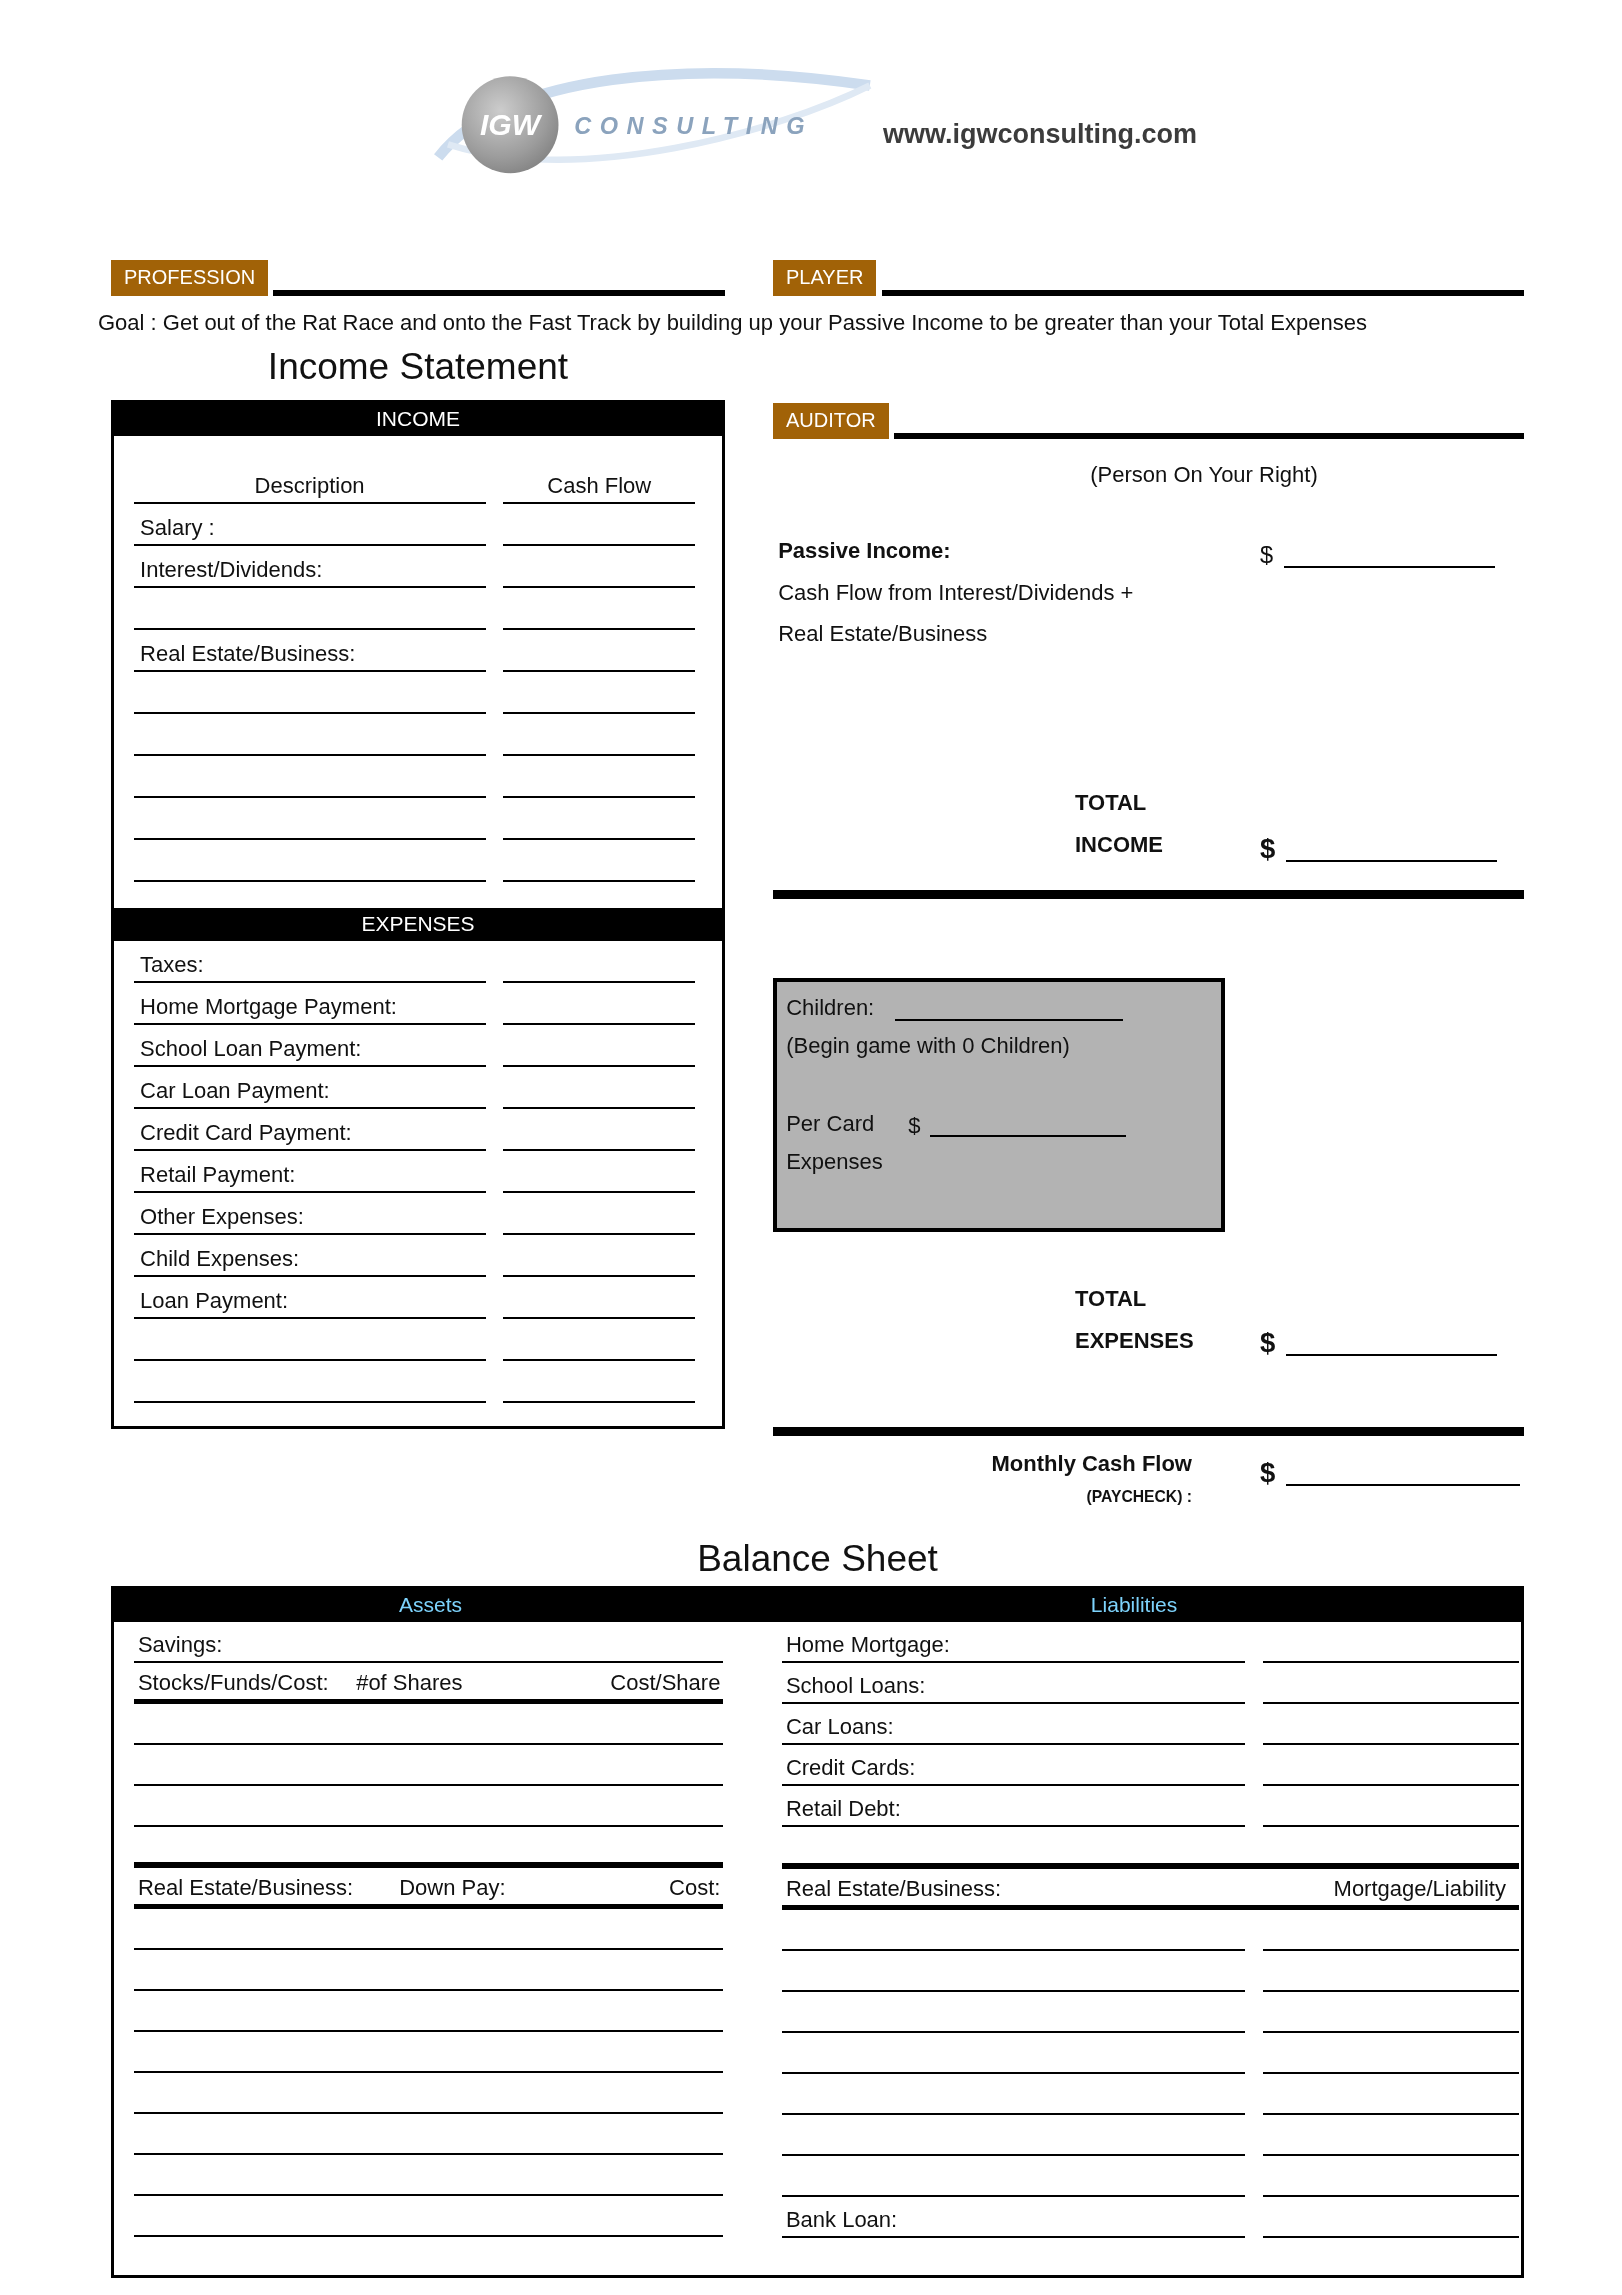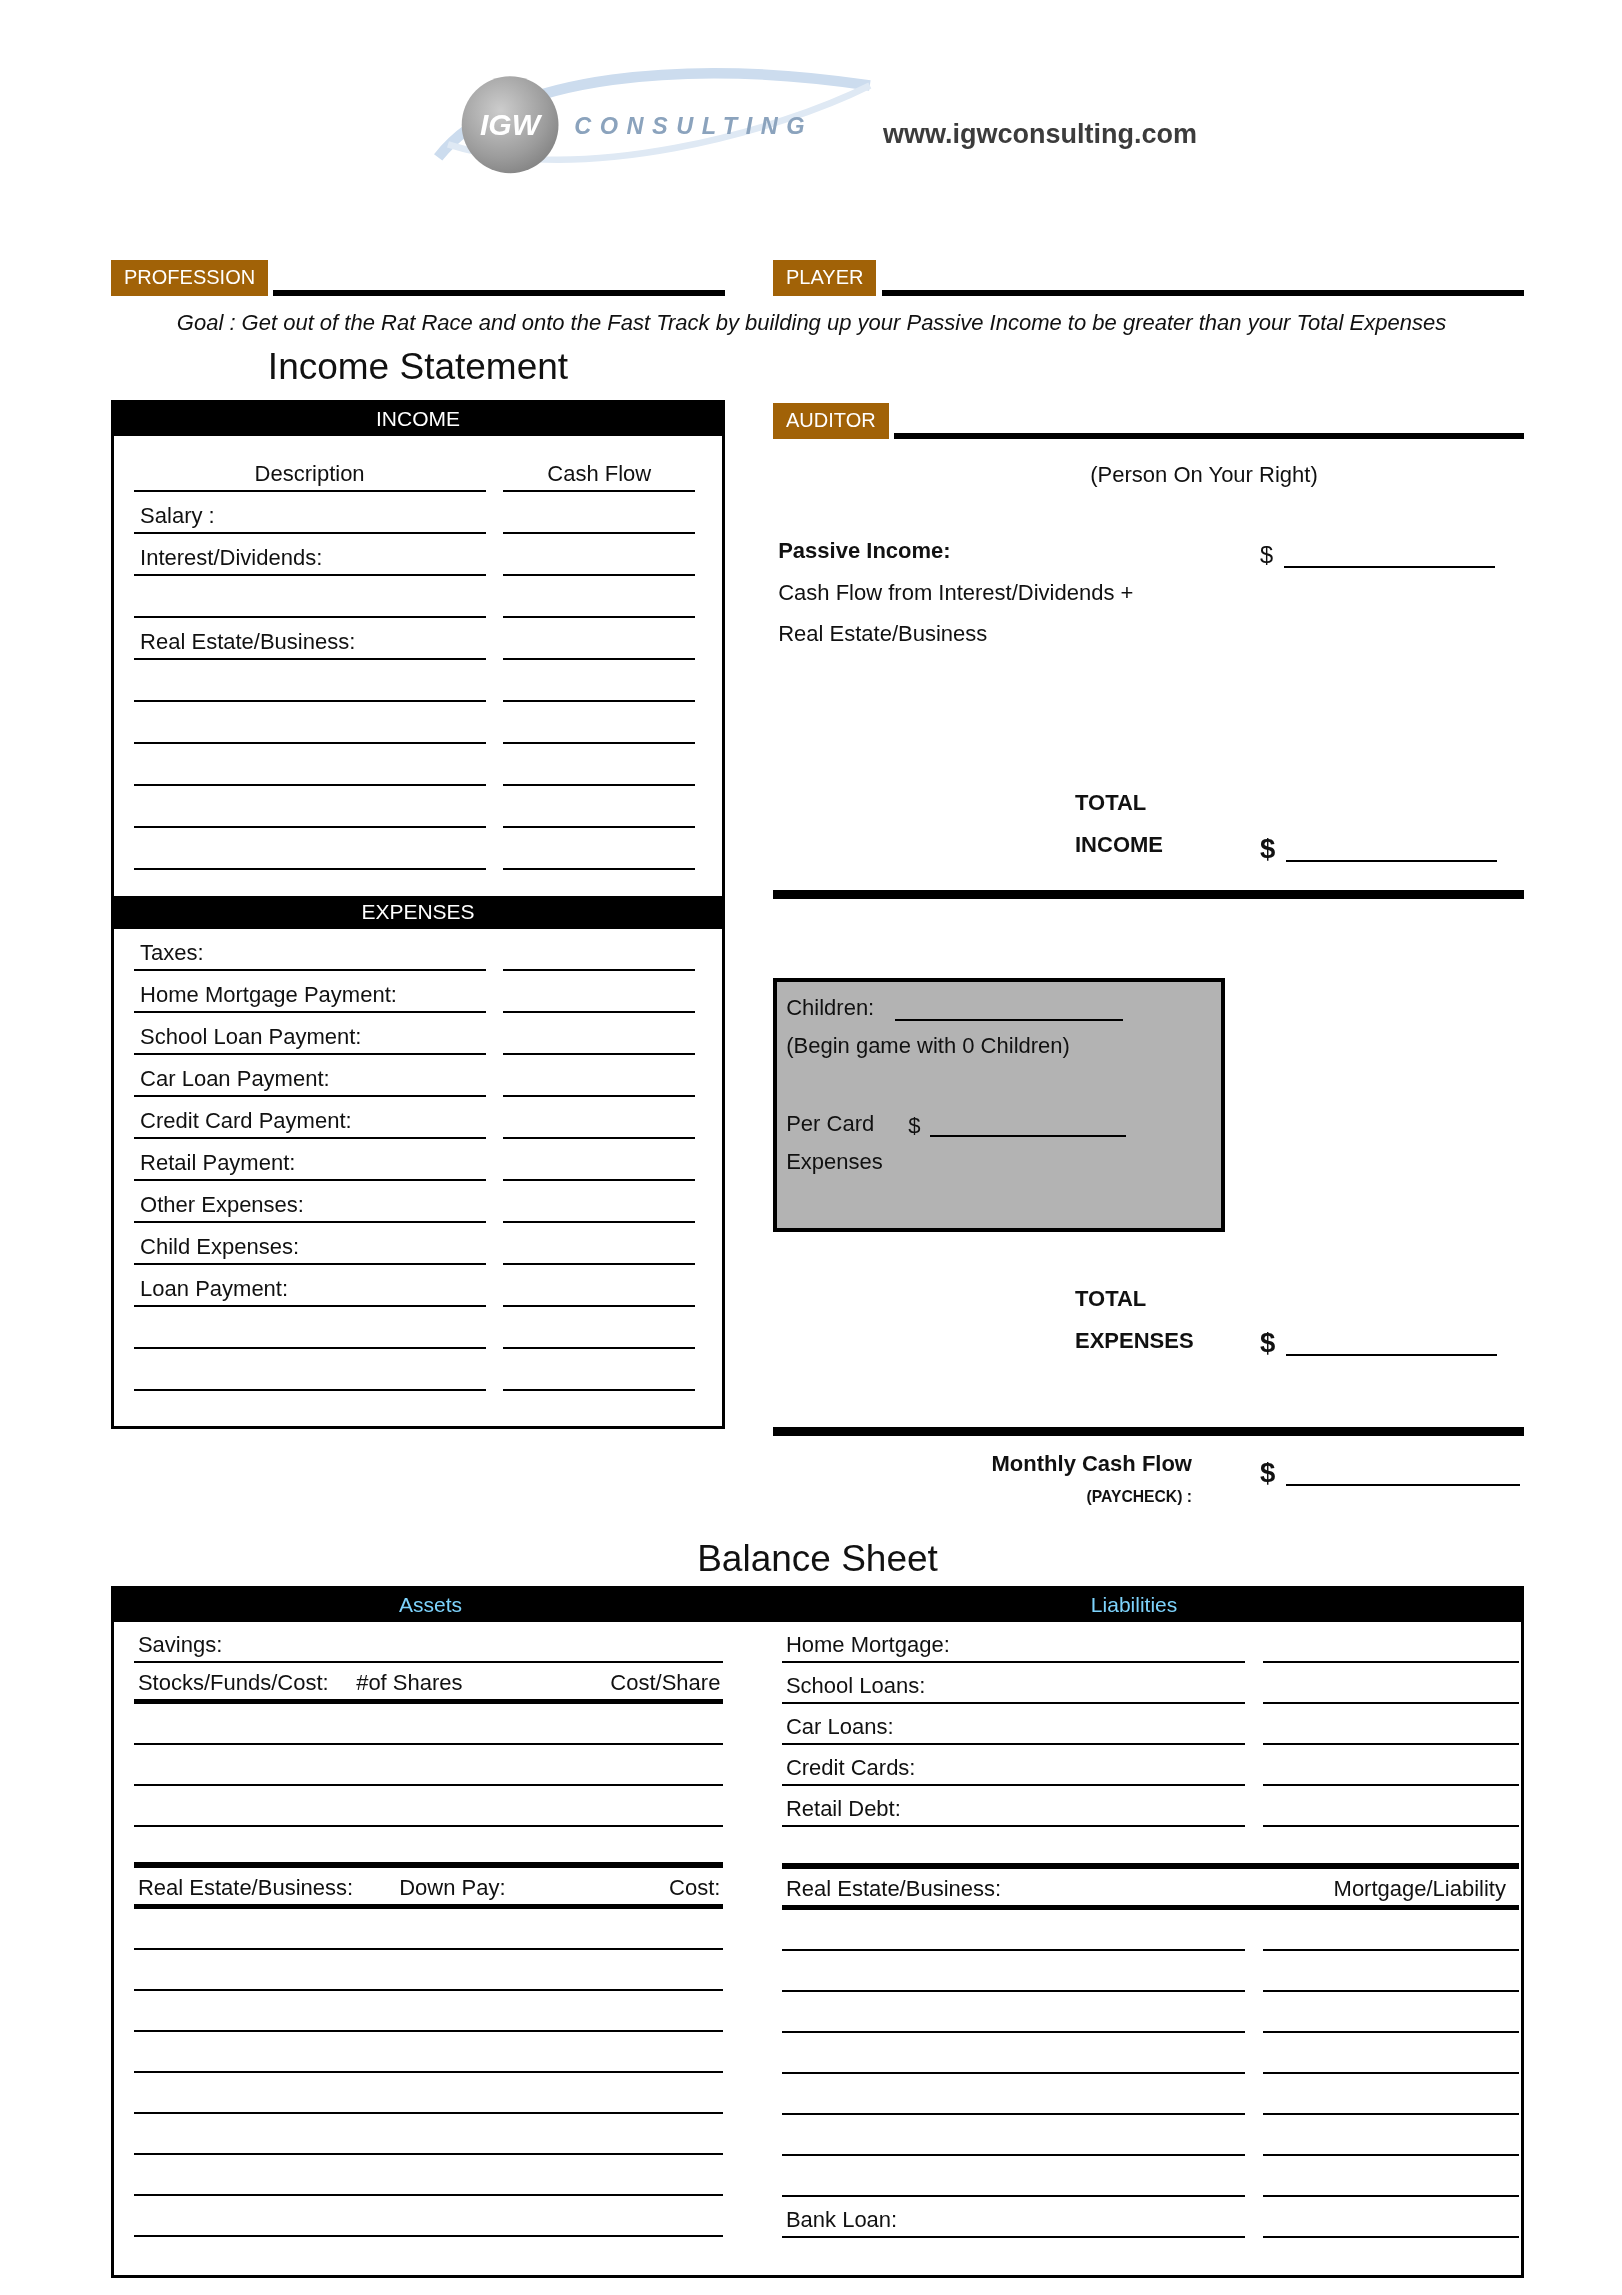--- a/index.html
+++ b/index.html
@@ -15,29 +15,29 @@
   .logo-igw{font-family:"Liberation Sans",sans-serif;font-size:46px;font-style:italic;font-weight:bold;fill:#ffffff;}
   .logo-cons{font-family:"Liberation Sans",sans-serif;font-size:36px;font-style:italic;font-weight:bold;fill:#8ba3bd;letter-spacing:13px;}
   .site-url{position:absolute;left:883px;top:119px;font-size:27px;font-weight:bold;color:#3c3c3c;}
 
   
   .field{position:absolute;display:flex;align-items:flex-end;}
   .field-label{background:#a16207;color:#fff;font-size:20px;line-height:1;padding:7.2px 13px 8.5px;}
   .field-line{flex:1;border-bottom:6.5px solid #000;margin-left:5.2px;}
   .profession-field{left:111px;top:260px;width:614px;}
   .player-field{left:773px;top:260px;width:751px;}
-  .goal{position:absolute;left:98px;top:310px;width:1427px;text-align:center;font-size:22px;font-style:italic;}
+  .goal{position:absolute;left:98px;top:310px;width:1427px;font-size:22px;}
   .is-title{position:absolute;left:111px;top:346px;width:614px;text-align:center;font-size:37px;}
 
   
   .income-box{position:absolute;left:111px;top:400px;width:614px;height:1029px;border:3.3px solid #000;}
   .bar{height:33px;background:#000;color:#fff;font-size:21px;text-align:center;line-height:31px;}
   .expenses-bar{margin-top:26px;}
   .cols-header,.frow{display:flex;align-items:flex-end;padding:0 26px 0 19.6px;}
-  .cols-header{height:56px;border-radius:22px;}
+  .cols-header{height:68px;border-radius:22px;}
   .frow{height:42px;}
   .fcell{border-bottom:2px solid #000;font-size:22px;padding-bottom:3.3px;}
   .desc{width:352px;padding-left:6.5px;white-space:nowrap;}
   .cf{width:192px;margin-left:17.7px;}
   .ih-desc{width:352px;text-align:center;}
   .ih-cf{width:192px;margin-left:17.7px;text-align:center;}
 
   
   .auditor{position:absolute;left:773px;top:403px;width:751px;height:1184px;}
   .auditor-field{left:0;top:0;width:100%;}

